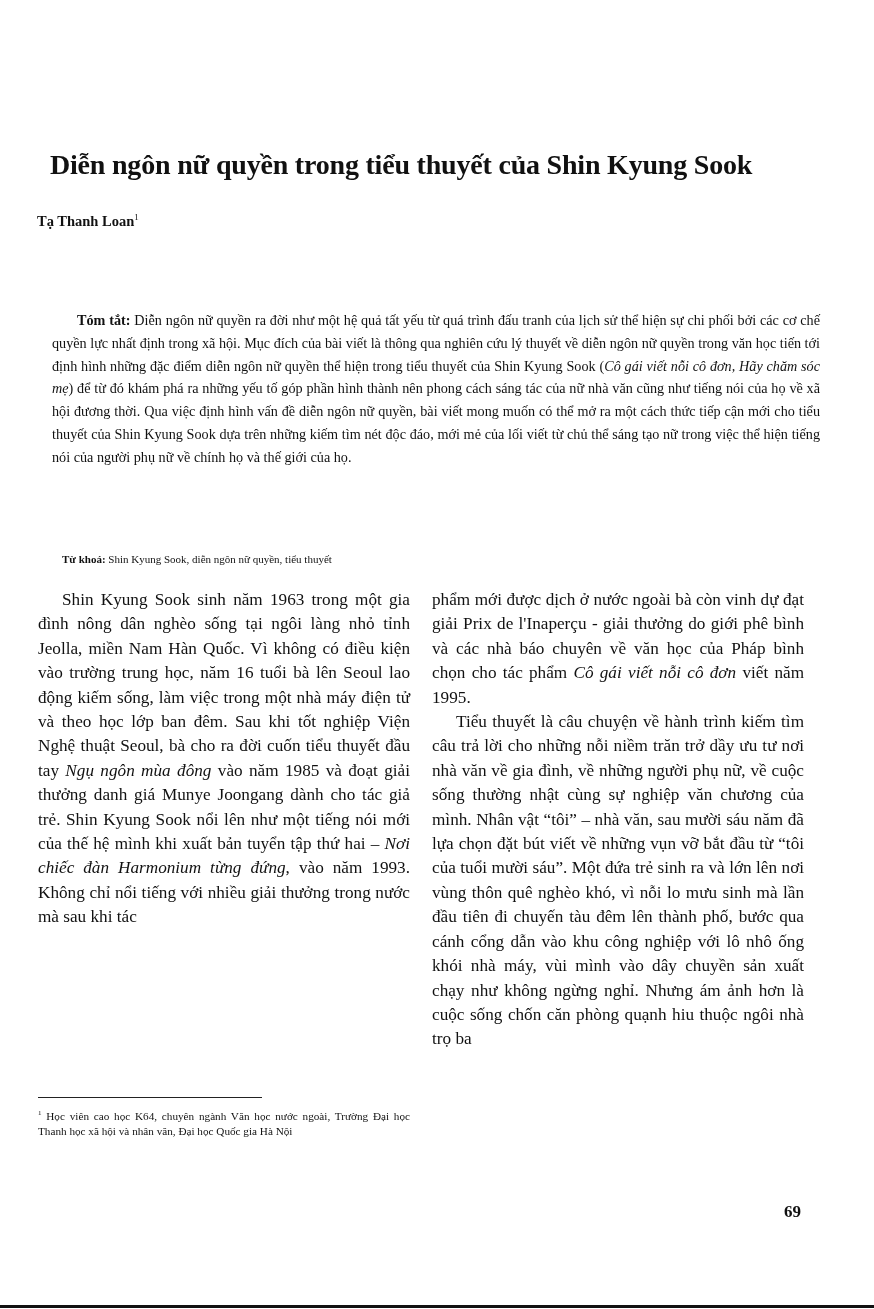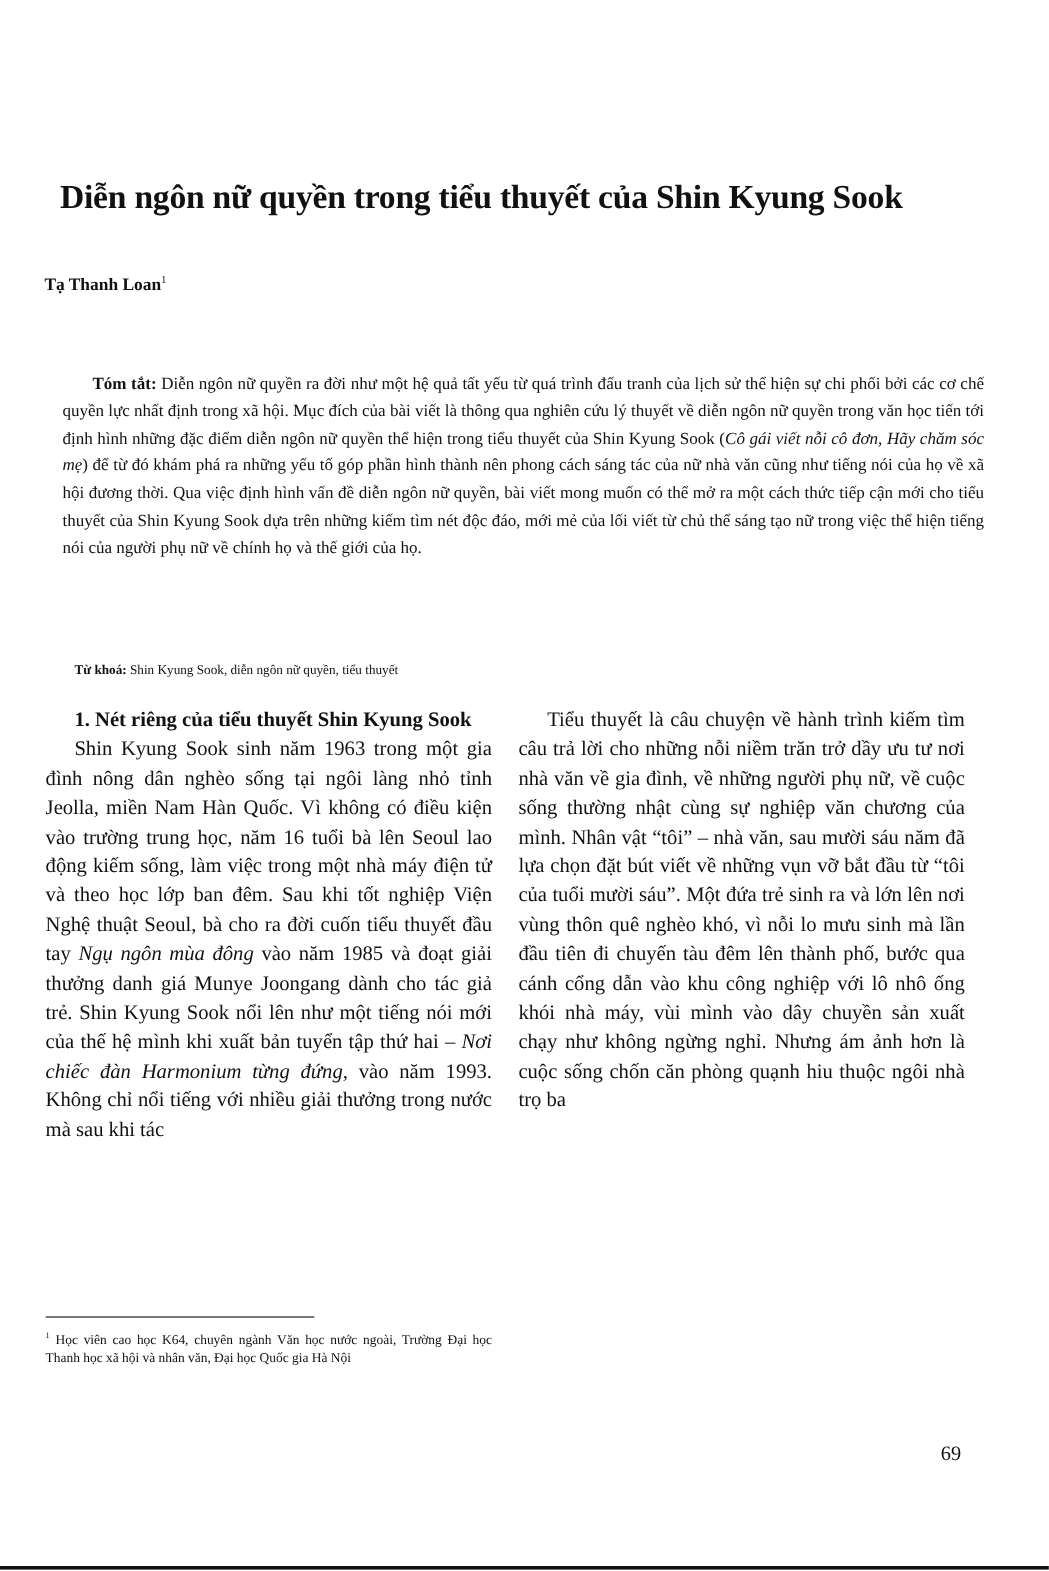--- a/index.html
+++ b/index.html
@@ -21,21 +21,21 @@
       top: 136px;
       width: 800px;
       font-size: 28px;
       font-weight: bold;
       letter-spacing: -0.2px;
       white-space: nowrap;
     }
     .author {
       position: absolute;
       left: 37px;
-      top: 228px;
+      top: 212px;
       font-size: 14.5px;
       font-weight: bold;
       white-space: nowrap;
     }
     .author sup {
       font-size: 9px;
       font-weight: normal;
       vertical-align: super;
     }
     .abstract {
@@ -97,21 +97,21 @@
       font-size: 11.2px;
       line-height: 15.5px;
       text-align: justify;
     }
     .footnote sup { font-size: 7px; }
     .page-number {
       position: absolute;
       left: 784px;
       top: 1202px;
       font-size: 17px;
-      font-weight: normal;
+      font-weight: bold;
     }
     .bottom-rule {
       position: absolute;
       left: 0;
       top: 1305px;
       width: 874px;
       height: 3px;
       background: #111;
     }
     i { font-style: italic; }
@@ -127,28 +127,28 @@
 
 <p class="abstract">
   <b>Tóm tắt:</b><span> Diễn ngôn nữ quyền ra đời như một hệ quả tất yếu từ quá trình đấu tranh của lịch sử thể hiện sự chi phối bởi các cơ chế quyền lực nhất định trong xã hội. Mục đích của bài viết là thông qua nghiên cứu lý thuyết về diễn ngôn nữ quyền trong văn học tiến tới định hình những đặc điểm diễn ngôn nữ quyền thể hiện trong tiểu thuyết của Shin Kyung Sook (</span><i>Cô gái viết nỗi cô đơn, Hãy chăm sóc mẹ</i><span>) để từ đó khám phá ra những yếu tố góp phần hình thành nên phong cách sáng tác của nữ nhà văn cũng như tiếng nói của họ về xã hội đương thời. Qua việc định hình vấn đề diễn ngôn nữ quyền, bài viết mong muốn có thể mở ra một cách thức tiếp cận mới cho tiểu thuyết của Shin Kyung Sook dựa trên những kiếm tìm nét độc đáo, mới mẻ của lối viết từ chủ thể sáng tạo nữ trong việc thể hiện tiếng nói của người phụ nữ về chính họ và thế giới của họ.</span>
 </p>
 
 <div class="keywords">
   <b>Từ khoá:</b><span> Shin Kyung Sook, diễn ngôn nữ quyền, tiểu thuyết</span>
 </div>
 
 <div class="col col-left">
-  <h2 class="section-heading">1. Nét riêng của tiểu thuyết Shin Kyung Sook</h2>
   <p><span>Shin Kyung Sook sinh năm 1963 trong một gia đình nông dân nghèo sống tại ngôi làng nhỏ tỉnh Jeolla, miền Nam Hàn Quốc. Vì không có điều kiện vào trường trung học, năm 16 tuổi bà lên Seoul lao động kiếm sống, làm việc trong một nhà máy điện tử và theo học lớp ban đêm. Sau khi tốt nghiệp Viện Nghệ thuật Seoul, bà cho ra đời cuốn tiểu thuyết đầu tay </span><i>Ngụ ngôn mùa đông</i><span> vào năm 1985 và đoạt giải thưởng danh giá Munye Joongang dành cho tác giả trẻ. Shin Kyung Sook nổi lên như một tiếng nói mới của thế hệ mình khi xuất bản tuyển tập thứ hai – </span><i>Nơi chiếc đàn Harmonium từng đứng</i><span>, vào năm 1993. Không chỉ nổi tiếng với nhiều giải thưởng trong nước mà sau khi tác </span></p>
 </div>
 
 <div class="footnote-rule"></div>
 <div class="footnote">
   <sup>1</sup><span> Học viên cao học K64, chuyên ngành Văn học nước ngoài, Trường Đại học Thanh học xã hội và nhân văn, Đại học Quốc gia Hà Nội</span>
 </div>
 
 <div class="col col-right">
+  <p class="noindent"><span>phẩm mới được dịch ở nước ngoài bà còn vinh dự đạt giải Prix de l'Inaperçu - giải thưởng do giới phê bình và các nhà báo chuyên về văn học của Pháp bình chọn cho tác phẩm </span><i>Cô gái viết nỗi cô đơn</i><span> viết năm 1995.</span></p>
   <p>Tiểu thuyết là câu chuyện về hành trình kiếm tìm câu trả lời cho những nỗi niềm trăn trở dầy ưu tư nơi nhà văn về gia đình, về những người phụ nữ, về cuộc sống thường nhật cùng sự nghiệp văn chương của mình. Nhân vật “tôi” – nhà văn, sau mười sáu năm đã lựa chọn đặt bút viết về những vụn vỡ bắt đầu từ “tôi của tuổi mười sáu”. Một đứa trẻ sinh ra và lớn lên nơi vùng thôn quê nghèo khó, vì nỗi lo mưu sinh mà lần đầu tiên đi chuyến tàu đêm lên thành phố, bước qua cánh cổng dẫn vào khu công nghiệp với lô nhô ống khói nhà máy, vùi mình vào dây chuyền sản xuất chạy như không ngừng nghỉ. Nhưng ám ảnh hơn là cuộc sống chốn căn phòng quạnh hiu thuộc ngôi nhà trọ ba</p>
 </div>
 
 <div class="page-number">69</div>
 
 <div class="bottom-rule"></div>
 
 </body></html>

